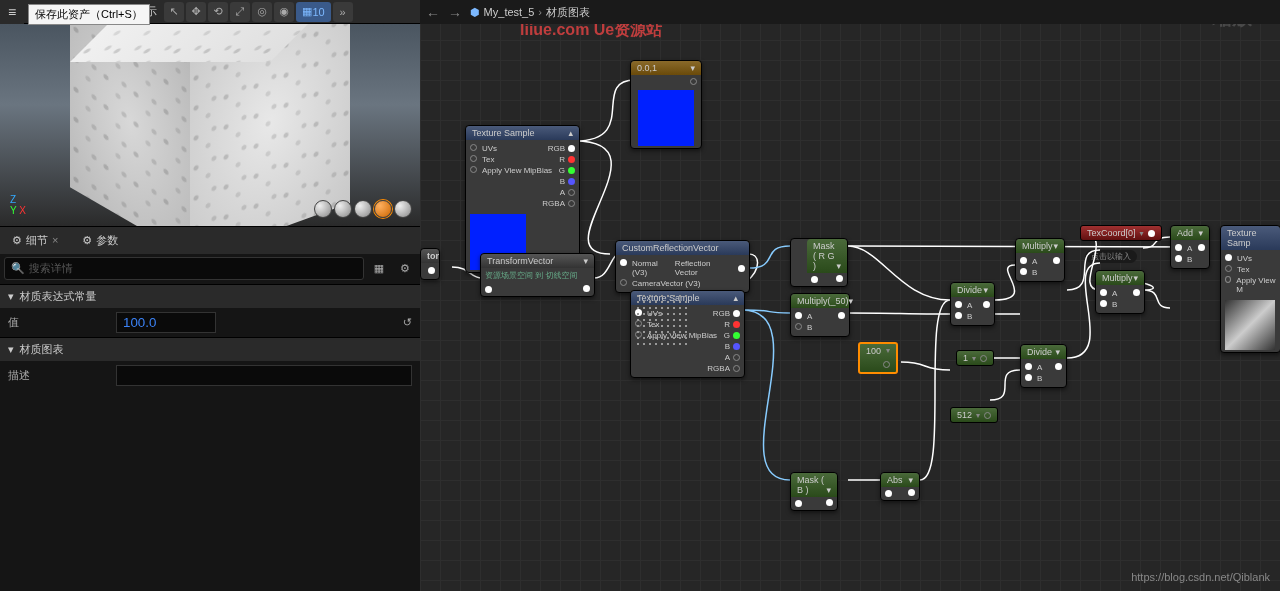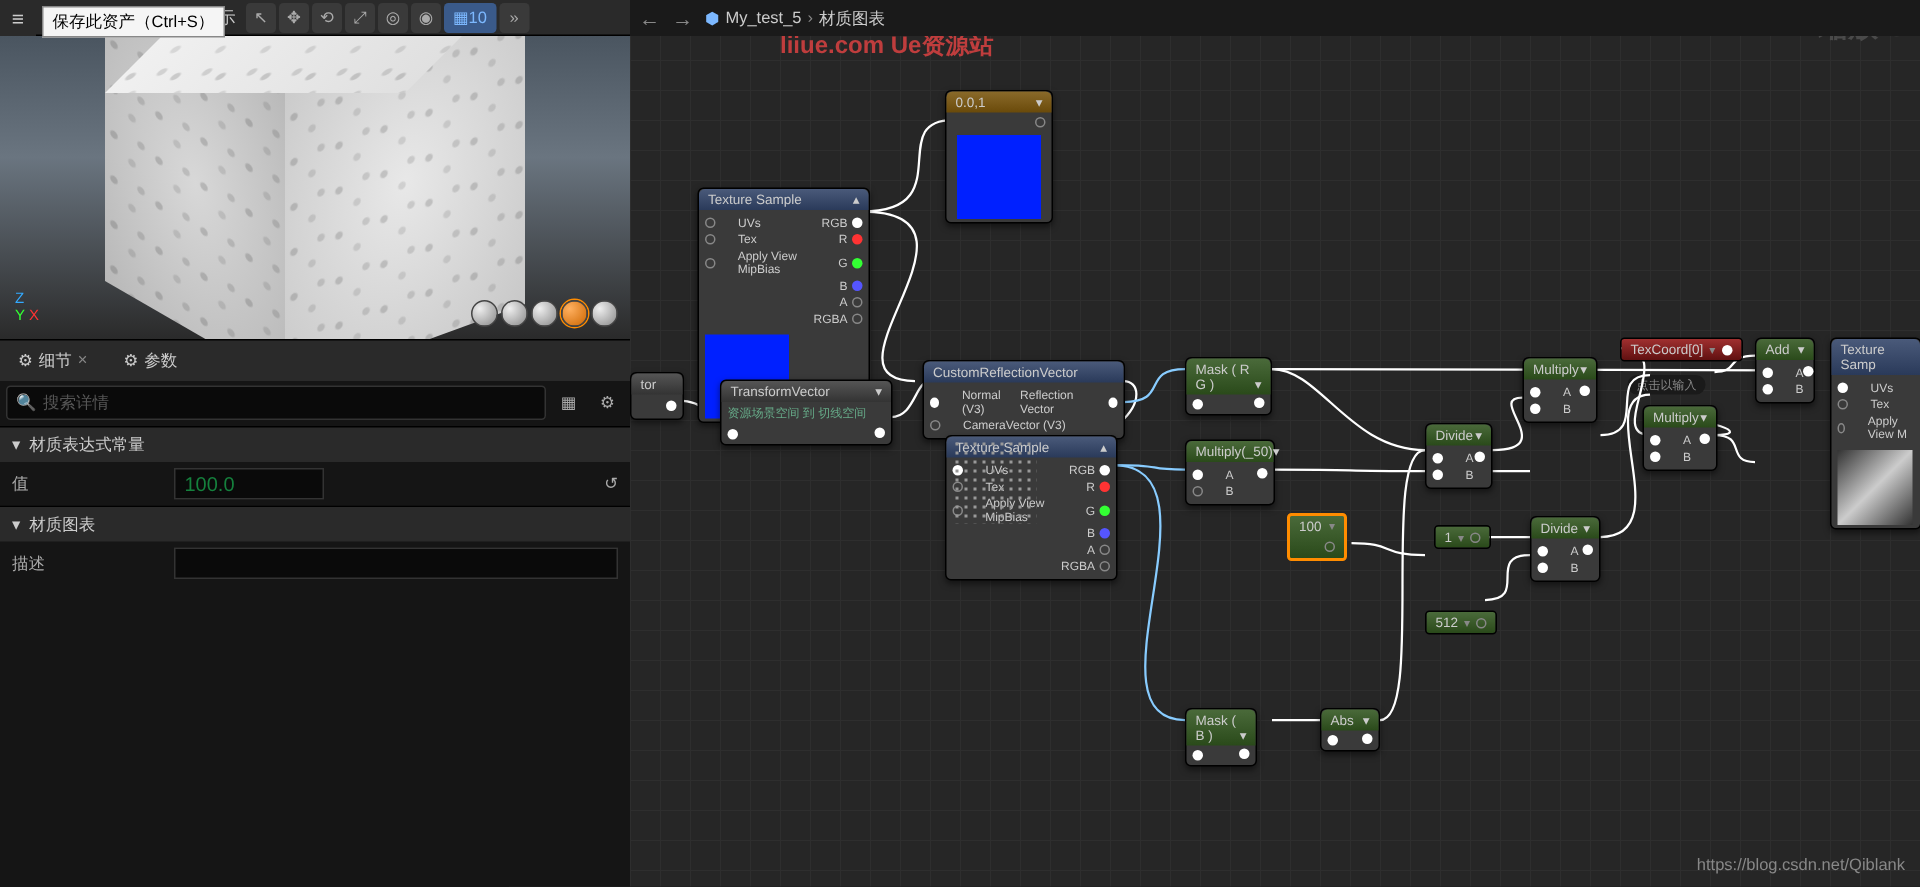--- a/index.html
+++ b/index.html
@@ -27,40 +27,40 @@
   .sphere.sel { box-shadow:0 0 0 1px #ff8c00; background:radial-gradient(circle at 30% 30%,#ffb060,#cc6600); }
   .details-header { height:28px; background:#2a2a2a; display:flex; align-items:center; border-top:1px solid #000; }
   .tab { padding:4px 12px; display:flex;align-items:center;gap:4px; }
   .tab .close{color:#888;}
   .search-row { height:30px; background:#151515; display:flex; align-items:center; padding:4px; gap:4px; }
   .search-box { flex:1; background:#0a0a0a; border:1px solid #333; border-radius:3px; padding:3px 6px; color:#888; display:flex;align-items:center;gap:4px; }
   .icon-btn { width:22px;height:22px;display:flex;align-items:center;justify-content:center;color:#aaa; }
   .section-header { background:#2a2a2a; padding:4px 8px; display:flex;align-items:center;gap:6px; border-top:1px solid #000; }
   .prop-row { display:flex; align-items:center; padding:4px 8px; gap:8px; }
   .prop-label { width:100px; color:#aaa; }
-  .prop-input { background:#0a0a0a; border:1px solid #333; padding:2px 6px; color:#15803d; width:100px; }
+  .prop-input { background:#0a0a0a; border:1px solid #333; padding:2px 6px; color:#3b82f6; width:100px; }
   .reset-icn { margin-left:auto; color:#aaa; }
   
   .graph-panel { flex:1; height:100%; background:#262626; position:relative; overflow:hidden; background-image:linear-gradient(#2e2e2e 1px,transparent 1px),linear-gradient(90deg,#2e2e2e 1px,transparent 1px); background-size:20px 20px; }
   .graph-toolbar { height:24px; background:#1a1a1a; display:flex; align-items:center; padding:0 6px; gap:8px; position:relative;z-index:5; }
   .nav-arrow { color:#888; font-size:14px; }
   .breadcrumb { display:flex;align-items:center;gap:4px;color:#ccc; }
   .zoom { position:absolute; right:10px; top:4px; color:#4a4a4a; font-size:20px; font-weight:bold; }
   .watermark-red { position:absolute; top:20px; left:100px; color:#d04040; font-size:16px; font-weight:bold; opacity:0.9;z-index:3; }
   .watermark-big { position:absolute; right:20px; bottom:30px; color:#555; font-size:48px; opacity:0.5; }
   .watermark-url { position:absolute; right:10px; bottom:8px; color:#888; font-size:11px; }
   
   .node { position:absolute; background:#3a3a3a; border:1px solid #000; border-radius:4px; font-size:9px; color:#ccc; box-shadow:0 2px 4px rgba(0,0,0,0.5); }
   .node-header { background:linear-gradient(180deg,#4a5a7a,#2a3a5a); padding:2px 6px; border-radius:4px 4px 0 0; display:flex;justify-content:space-between;align-items:flex-end;font-size:9px; }
   .node-header.green { background:linear-gradient(180deg,#4a6a3a,#2a4a1a); }
   .node-header.orange { background:linear-gradient(180deg,#8a6a2a,#6a4a0a); }
   .node-header.gray { background:linear-gradient(180deg,#555,#333); }
   .node-body { padding:3px 4px; }
   .pin-row { display:flex; justify-content:space-between; align-items:center; padding:1px 0; font-size:8px; }
-  .pin-row .l { display:flex;align-items:center;gap:15px; }
+  .pin-row .l { display:flex;gap:5px; }
   .pin-row .r { display:flex;align-items:center;gap:3px; }
   .pin { width:7px;height:7px;border-radius:50%;background:#888;display:inline-block; }
   .pin.white{background:#fff;} .pin.red{background:#f33;} .pin.green{background:#3f3;} .pin.blue{background:#55f;} .pin.hollow{background:transparent;border:1px solid #888;}
   .preview { width:56px;height:56px; margin:2px auto; }
   .preview.blue { background:#0020ff; }
   .preview.noise { background:radial-gradient(circle at 30% 30%,#ddd,#aaa); background-image:radial-gradient(#999 1px,transparent 1px);background-size:6px 6px; }
   .preview.metal { background:linear-gradient(135deg,#333,#ccc,#333); }
   .small-node { position:absolute; background:linear-gradient(180deg,#4a6a3a,#2a4a1a); border:1px solid #000; border-radius:3px; padding:2px 6px; font-size:9px; display:flex;align-items:center;gap:4px; }
   .small-node.sel { border:2px solid #ff8c00; }
   .small-node .chev{font-size:8px;color:#888;}
@@ -246,21 +246,21 @@
             <span class="l"></span>
             <span class="r">
               <span>RGBA</span>
               <span class="pin hollow"></span>
             </span>
           </div>
       </div>
       <div class="preview blue" style="margin-left:4px;"></div>
     </div>
 
-    <div class="node" style="left:0px;top:248px;width:36px;">
+    <div class="node" style="left:0px;top:248px;width:20px;font-weight:bold;">
       <div class="node-header gray">
           <span>tor</span>
         </div>
       <div class="node-body" style="text-align:right"><span class="pin white"></span></div>
     </div>
 
     <div class="node" style="left:60px;top:253px;width:115px;">
       <div class="node-header gray">
           <span>TransformVector</span>
           <span>▾</span>
@@ -350,21 +350,21 @@
             <span class="l"></span>
             <span class="r">
               <span>RGBA</span>
               <span class="pin hollow"></span>
             </span>
           </div>
       </div>
       <div class="preview noise" style="margin-left:4px;"></div>
     </div>
 
-    <div class="node" style="left:370px;top:238px;width:58px;">
+    <div class="node" style="left:370px;top:238px;width:58px;padding-left:16px;">
       <div class="node-header green">
           <span>Mask ( R G )</span>
           <span>▾</span>
         </div>
       <div class="pin-row" style="padding:2px 4px;">
           <span class="pin white"></span>
           <span style="margin-left:auto"><span class="pin white"></span></span>
         </div>
     </div>
 

